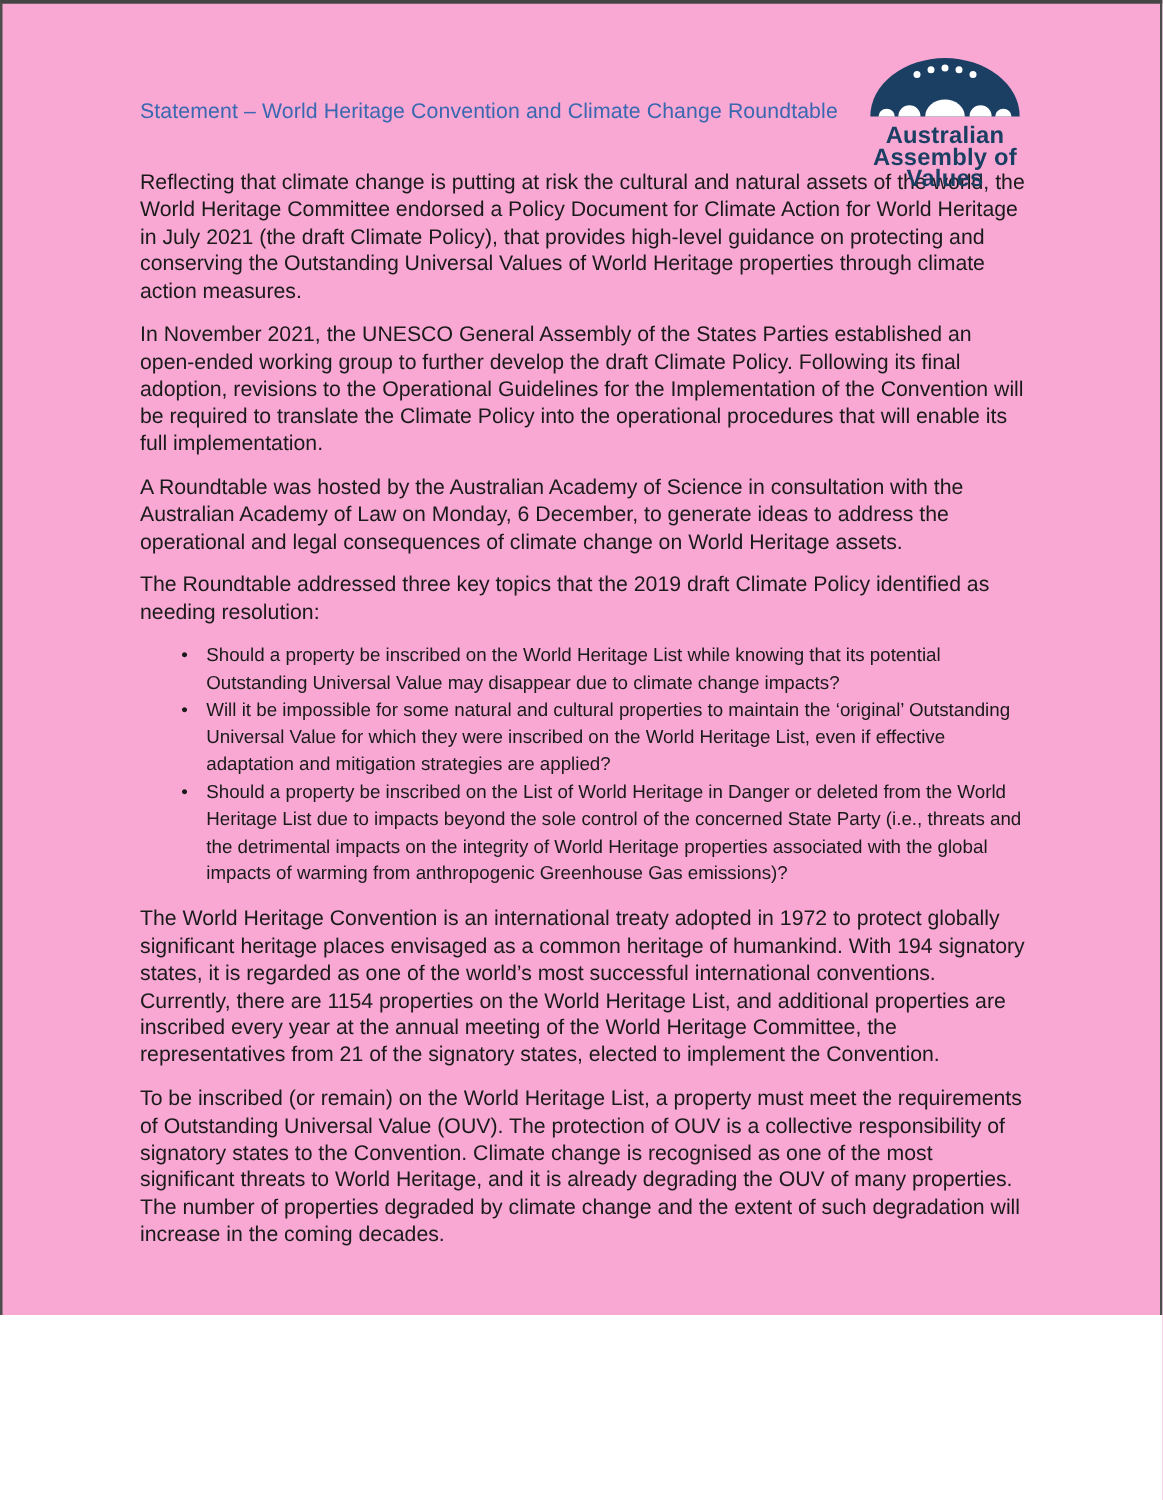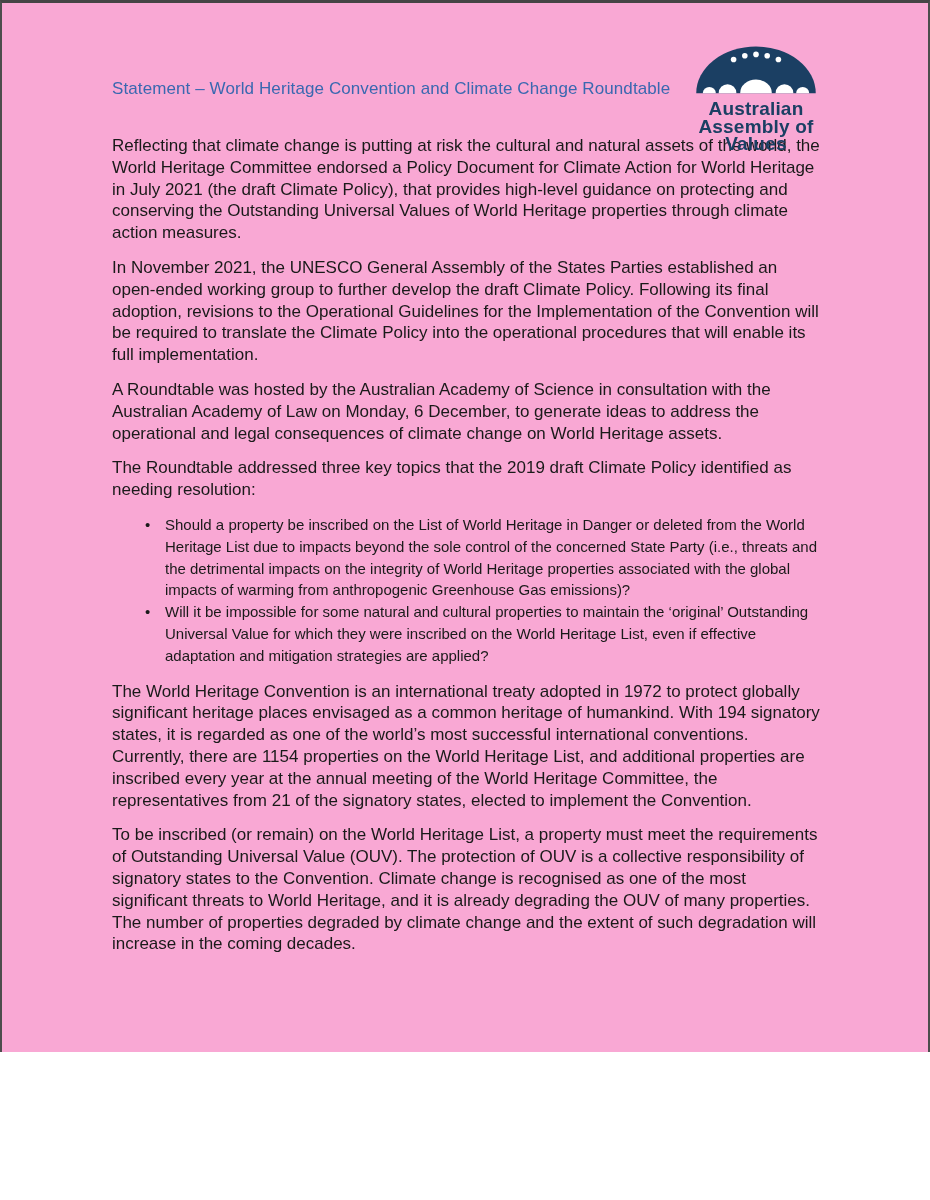--- a/index.html
+++ b/index.html
@@ -96,21 +96,22 @@
 
   <main class="content">
     <h1 class="doc-title">Statement – World Heritage Convention and Climate Change Roundtable</h1>
 
     <p class="para">Reflecting that climate change is putting at risk the cultural and natural assets of the world, the World Heritage Committee endorsed a Policy Document for Climate Action for World Heritage in July 2021 (the draft Climate Policy), that provides high-level guidance on protecting and conserving the Outstanding Universal Values of World Heritage properties through climate action measures.</p>
     <p class="para">In November 2021, the UNESCO General Assembly of the States Parties established an open-ended working group to further develop the draft Climate Policy. Following its final adoption, revisions to the Operational Guidelines for the Implementation of the Convention will be required to translate the Climate Policy into the operational procedures that will enable its full implementation.</p>
     <p class="para">A Roundtable was hosted by the Australian Academy of Science in consultation with the Australian Academy of Law on Monday, 6 December, to generate ideas to address the operational and legal consequences of climate change on World Heritage assets.</p>
     <p class="para">The Roundtable addressed three key topics that the 2019 draft Climate Policy identified as needing resolution:</p>
 
     <ul class="bullet-list">
+      <li class="bullet-item">Should a property be inscribed on the World Heritage List while knowing that its potential Outstanding Universal Value may disappear due to climate change impacts?</li>
+      <li class="bullet-item">Will it be impossible for some natural and cultural properties to maintain the ‘original’ Outstanding Universal Value for which they were inscribed on the World Heritage List, even if effective adaptation and mitigation strategies are applied?</li>
       <li class="bullet-item">Should a property be inscribed on the List of World Heritage in Danger or deleted from the World Heritage List due to impacts beyond the sole control of the concerned State Party (i.e., threats and the detrimental impacts on the integrity of World Heritage properties associated with the global impacts of warming from anthropogenic Greenhouse Gas emissions)?</li>
-      <li class="bullet-item">Will it be impossible for some natural and cultural properties to maintain the ‘original’ Outstanding Universal Value for which they were inscribed on the World Heritage List, even if effective adaptation and mitigation strategies are applied?</li>
     </ul>
 
     <p class="para">The World Heritage Convention is an international treaty adopted in 1972 to protect globally significant heritage places envisaged as a common heritage of humankind. With 194 signatory states, it is regarded as one of the world’s most successful international conventions. Currently, there are 1154 properties on the World Heritage List, and additional properties are inscribed every year at the annual meeting of the World Heritage Committee, the representatives from 21 of the signatory states, elected to implement the Convention.</p>
     <p class="para">To be inscribed (or remain) on the World Heritage List, a property must meet the requirements of Outstanding Universal Value (OUV). The protection of OUV is a collective responsibility of signatory states to the Convention. Climate change is recognised as one of the most significant threats to World Heritage, and it is already degrading the OUV of many properties. The number of properties degraded by climate change and the extent of such degradation will increase in the coming decades.</p>
   </main>
 
 </div>
 
 </body></html>

